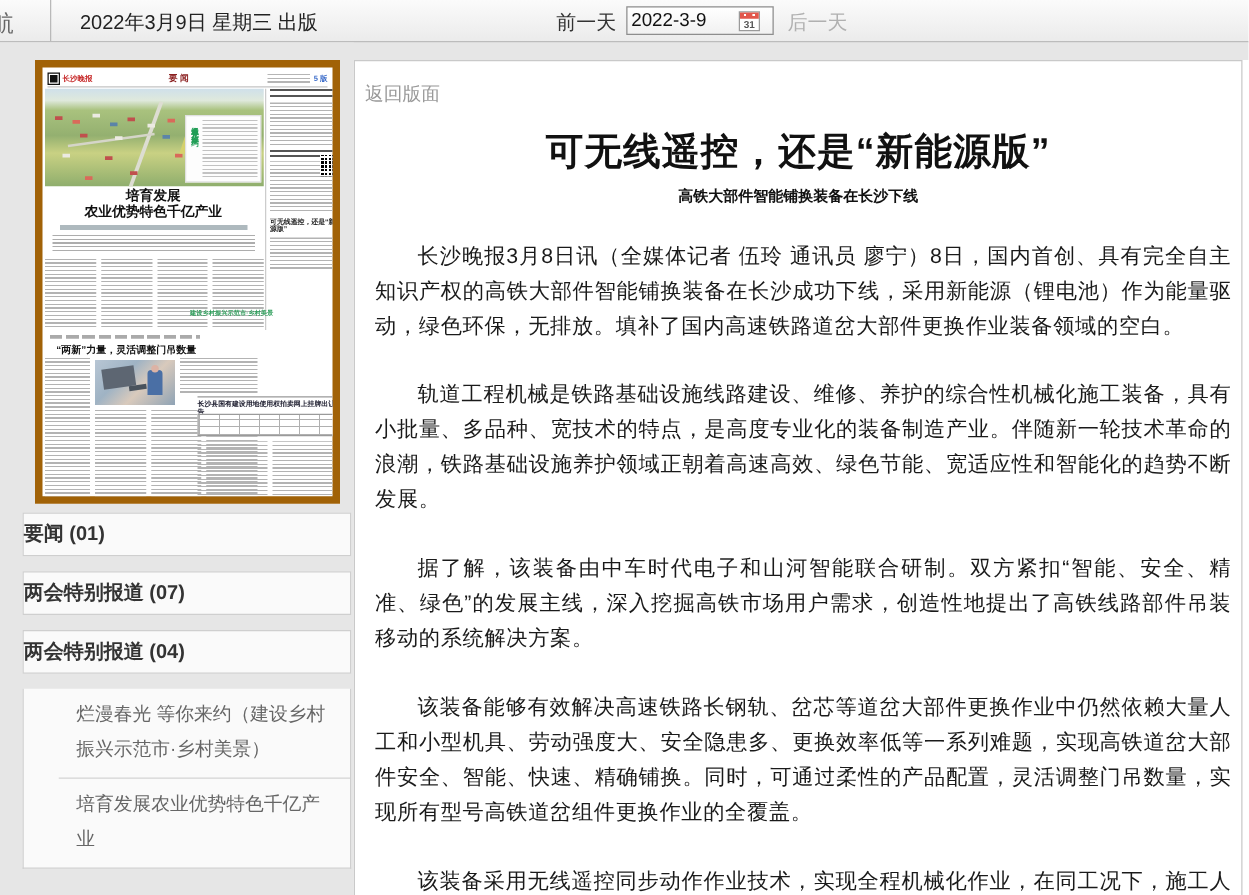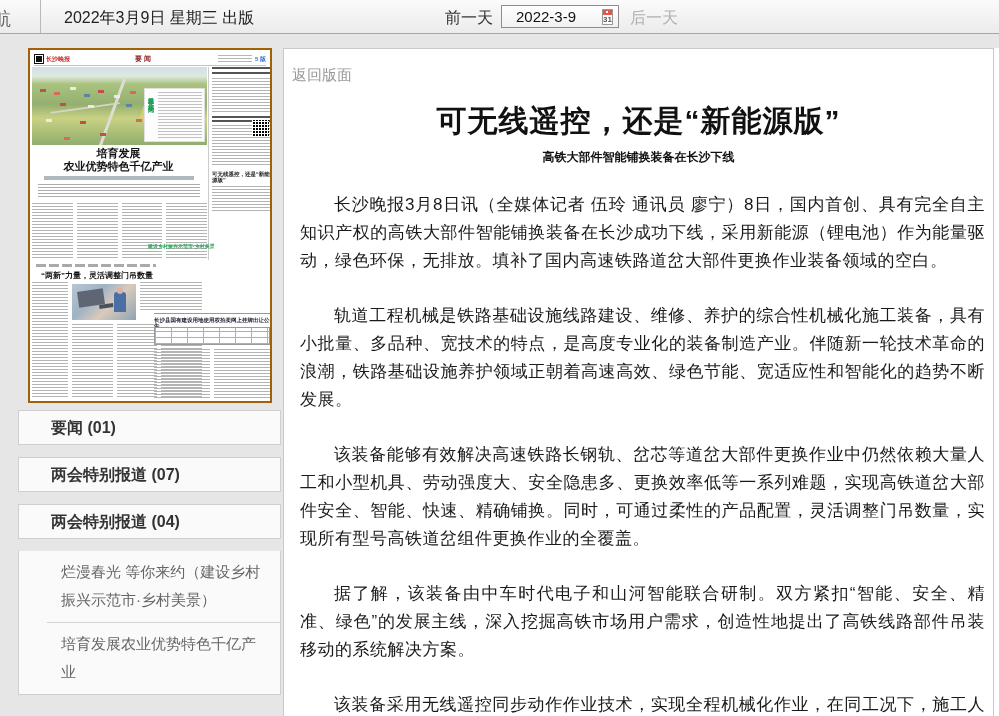--- a/index.html
+++ b/index.html
@@ -7,37 +7,37 @@
   .screen { position:relative; width:999px; height:716px; overflow:hidden; background:#fff; }
 
   
   .topbar { position:absolute; left:0; top:0; width:999px; height:34px;
             background:linear-gradient(#fbfbfb,#ebebeb); border-bottom:1px solid #a8a8a8; }
   .nav-partial { position:absolute; left:-7px; top:7px; font-size:18px; color:#666; }
   .topbar-divider { position:absolute; left:40px; top:0; width:1px; height:33px; background:#b9b9b9; }
   .pub-date { position:absolute; left:64px; top:8px; font-size:16px; color:#222; }
   .prev-day { position:absolute; left:445px; top:8px; font-size:16px; color:#333; cursor:pointer;font-family:Liberation Mono, monospace; }
   .date-box { position:absolute; left:501px; top:5px; width:118px; height:23px; border:1px solid #8d8d8d;
-              background:linear-gradient(#fff,#f1f1f1); display:flex; align-items:center; padding:0 14px; }
+              background:linear-gradient(#fff,#f1f1f1); display:flex; align-items:center; padding:0 3px; }
   .date-box input { border:none; outline:none; background:transparent; width:86px; font-size:15px; color:#111;
                     font-family:"Liberation Sans", sans-serif; }
   .cal-icon { width:17px; height:16px; border:1px solid #9a9a9a; background:#fff; display:flex; flex-direction:column; cursor:pointer; }
   .cal-top { height:5px; background:#e2574c;
              background-image:radial-gradient(circle at 4px 2px, #fff 1px, transparent 1.2px),
                               radial-gradient(circle at 11px 2px, #fff 1px, transparent 1.2px); }
   .cal-day { flex:1; font-size:8px; font-weight:bold; color:#555; text-align:center; line-height:9px; }
   .next-day { position:absolute; left:630px; top:8px; font-size:16px; color:#b0b0b0; cursor:pointer; }
 
   
   .top-gray  { position:absolute; left:0; top:34px; width:999px; height:14px; background:#e6e6e6; }
   .left-gray { position:absolute; left:0; top:34px; width:283px; height:682px; background:#e6e6e6; }
 
   
   .thumb { position:absolute; left:28px; top:48px; width:244px; height:355px; background:#fff;
-           border:2px solid #a16207; cursor:pointer; overflow:hidden;text-decoration:underline; }
+           border:6px solid #a16207; cursor:pointer; overflow:hidden;text-decoration:underline; }
   .tp-header { position:absolute; left:4px; top:3px; right:4px; height:13px; border-bottom:1px solid #c4c4c4;
                display:flex; align-items:center; justify-content:space-between; }
   .tp-logo { width:10px; height:10px; background:#111; box-shadow:inset 0 0 0 1px #111, inset 0 0 0 2px #fff; }
   .tp-masthead { font-size:6px; font-weight:bold; color:#c62828; margin-left:2px; white-space:nowrap; }
   .tp-mast-group { display:flex; align-items:center; }
   .tp-section { font-size:7px; font-weight:bold; color:#8b2020; letter-spacing:2px; }
   .tp-meta { display:flex; align-items:center; gap:3px; }
   .tp-meta-lines { width:34px; height:8px;
                    background:repeating-linear-gradient(to bottom,#b5b5b5 0 1px,transparent 1px 3px); }
   .tp-pageno { font-size:6px; font-weight:bold; color:#3a6bc9; white-space:nowrap; }
@@ -104,21 +104,21 @@
                color:#223; line-height:6px; background:#fff; }
   .tp-table { position:absolute; left:124px; top:277px; width:116px; height:18px; border:1px solid #9a9a9a; background:#fff;
               background-image:repeating-linear-gradient(90deg,#b0b0b0 0 1px,transparent 1px 16px),
                                repeating-linear-gradient(0deg,#b0b0b0 0 1px,transparent 1px 6px); }
   .tp-notice-greek { position:absolute; left:124px; top:299px; width:116px; height:50px; display:flex; gap:4px; }
   .tp-notice-greek div { flex:1; background:repeating-linear-gradient(to bottom,#b3b3b3 0 1px,transparent 1px 3px); }
 
   
   .sections { position:absolute; left:18px; top:410px; width:263px; }
   .section-item { height:35px; line-height:33px; background:#fafafa; border:1px solid #cfcfcf;
-                  margin-bottom:12px; padding-left:32px; font-size:16px; font-weight:bold; color:#333; cursor:pointer; }
+                  margin-bottom:12px; padding-left:0; font-size:16px; font-weight:bold; color:#333; cursor:pointer; }
   .section-item.expanded { margin-bottom:0; }
   .article-list { border:1px solid #cfcfcf; border-top:none; background:#fafafa; }
   .article-link { padding:7px 14px 8px; font-size:15px; line-height:28px; color:#666; cursor:pointer;margin-left:28px; }
   .article-link + .article-link { border-top:1px solid #d4d4d4; }
 
   
   .main-panel { position:absolute; left:283px; top:48px; width:711px; height:690px;
                 background:#fff; border:1px solid #c9c9c9; }
   .back-link { margin:17px 0 0 8px; display:inline-block; font-size:15px; color:#999; cursor:pointer; }
   .article-title { margin-top:16px; text-align:center; font-size:30px; font-weight:bold; color:#111; letter-spacing:1px; }
@@ -234,19 +234,19 @@
     </div>
   </div>
 
   <div class="main-panel">
     <span class="back-link">返回版面</span>
     <div class="article-title">可无线遥控，还是“新能源版”</div>
     <div class="article-subtitle">高铁大部件智能铺换装备在长沙下线</div>
     <div class="article-body">
       <p>长沙晚报3月8日讯（全媒体记者 伍玲 通讯员 廖宁）8日，国内首创、具有完全自主知识产权的高铁大部件智能铺换装备在长沙成功下线，采用新能源（锂电池）作为能量驱动，绿色环保，无排放。填补了国内高速铁路道岔大部件更换作业装备领域的空白。</p>
       <p>轨道工程机械是铁路基础设施线路建设、维修、养护的综合性机械化施工装备，具有小批量、多品种、宽技术的特点，是高度专业化的装备制造产业。伴随新一轮技术革命的浪潮，铁路基础设施养护领域正朝着高速高效、绿色节能、宽适应性和智能化的趋势不断发展。</p>
+      <p>据了解，该装备由中车时代电子和山河智能联合研制。双方紧扣“智能、安全、精准、绿色”的发展主线，深入挖掘高铁市场用户需求，创造性地提出了高铁线路部件吊装移动的系统解决方案。</p>
       <p>该装备能够有效解决高速铁路长钢轨、岔芯等道岔大部件更换作业中仍然依赖大量人工和小型机具、劳动强度大、安全隐患多、更换效率低等一系列难题，实现高铁道岔大部件安全、智能、快速、精确铺换。同时，可通过柔性的产品配置，灵活调整门吊数量，实现所有型号高铁道岔组件更换作业的全覆盖。</p>
-      <p>据了解，该装备由中车时代电子和山河智能联合研制。双方紧扣“智能、安全、精准、绿色”的发展主线，深入挖掘高铁市场用户需求，创造性地提出了高铁线路部件吊装移动的系统解决方案。</p>
       <p>该装备采用无线遥控同步动作作业技术，实现全程机械化作业，在同工况下，施工人员较行业内现有设备减少三分之一，施工时间缩短20%以上。</p>
     </div>
   </div>
 
 </div>
 
 </body></html>

